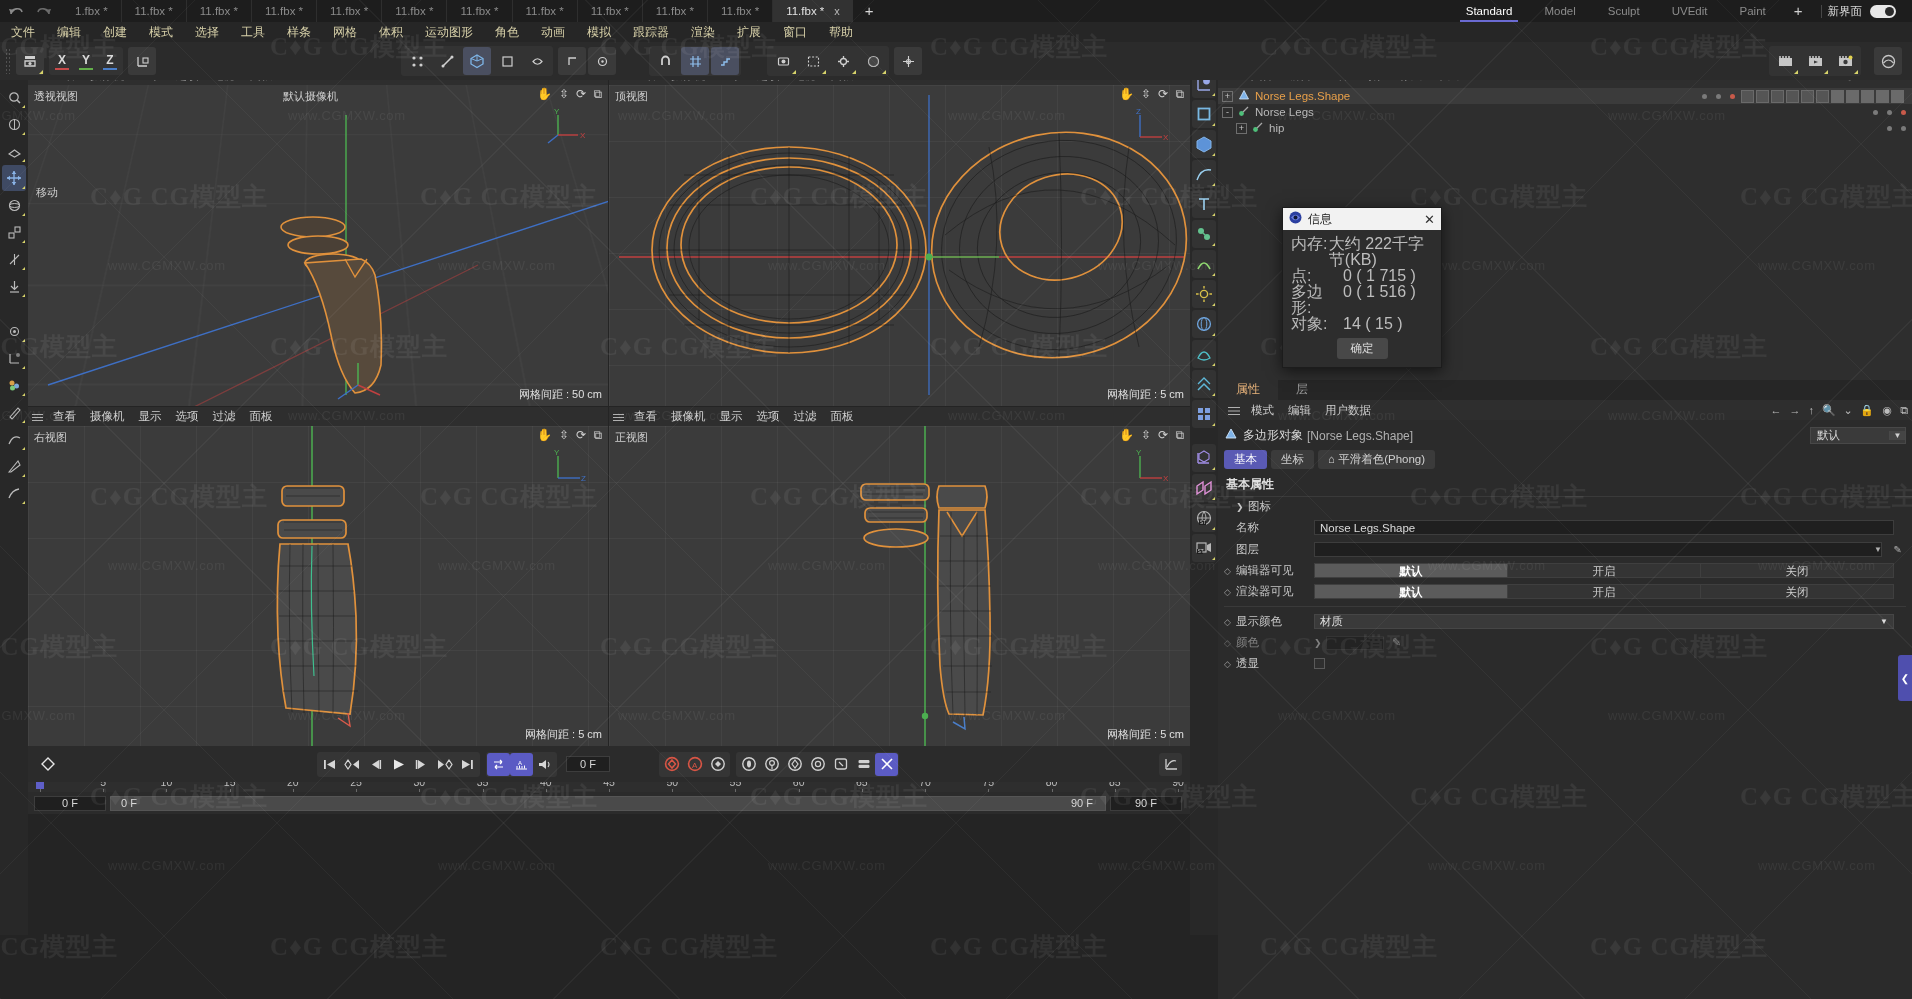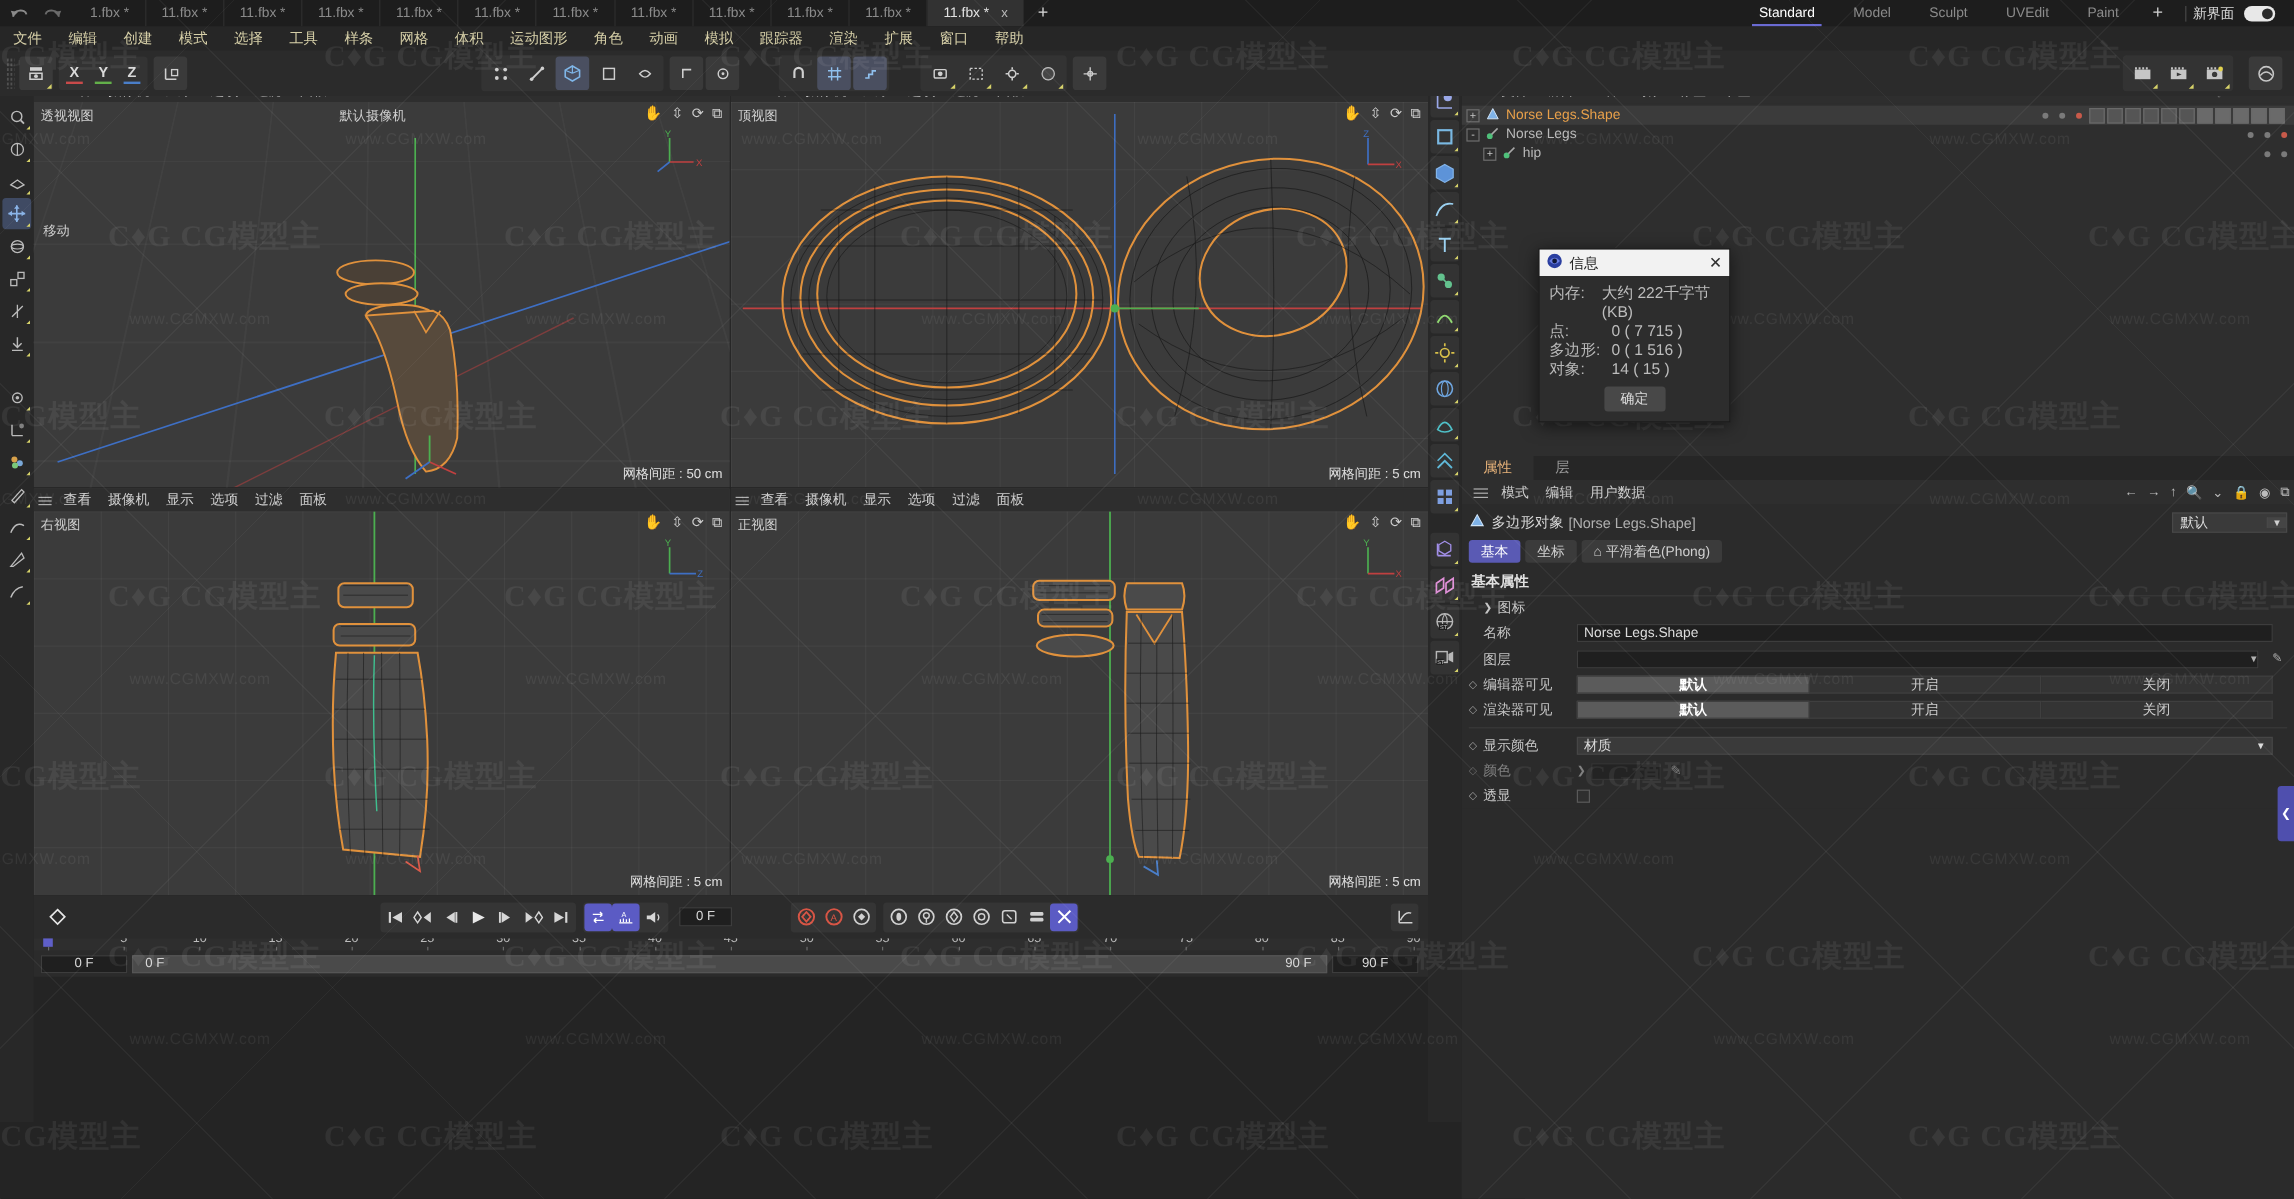--- a/index.html
+++ b/index.html
@@ -126,21 +126,21 @@
   .tagrow{display:flex;align-items:center;gap:2px;padding-right:8px;}
   .tg{width:13px;height:13px;background:#555;border:1px solid #6a6a6a;}
 
   
   .dlg{position:absolute;left:1282px;top:207px;width:160px;background:#2d2d2d;
        box-shadow:0 3px 14px rgba(0,0,0,.6);z-index:60;border:1px solid #1c1c1c;}
   .dlg .bar{height:22px;background:#f2f2f2;display:flex;align-items:center;padding:0 6px;}
   .dlg .bar .ttl{font-size:12px;color:#1c1c1c;margin-left:6px;}
   .dlg .bar .cl{margin-left:auto;font-size:13px;color:#303030;}
   .dlg .bd{padding:6px 8px 8px;}
-  .dlg .kv{display:flex;font-size:13px;line-height:16px;}
+  .dlg .kv{display:flex;font-size:16px;line-height:16px;}
   .dlg .k{width:52px;color:#b8b8b8;}
   .dlg .v{color:#bdbdbd;}
   .dlg .okwrap{display:flex;justify-content:center;margin-top:6px;}
   .dlg .ok{background:#484848;color:#dcdcdc;font-size:11.5px;padding:3px 14px;border-radius:3px;}
 
   
   .attrtabs{height:20px;background:#262626;display:flex;align-items:flex-end;}
   .attrtab{padding:1px 18px 2px;font-size:12px;color:#9a9a9a;}
   .attrtab.active{color:#e8b37a;background:#2e2e2e;}
   .attrbar{height:20px;background:#2e2e2e;display:flex;align-items:center;padding-left:6px;}
@@ -1047,21 +1047,21 @@
       <span class="cl">✕</span>
     </div>
     <div class="bd">
       <div id="info-rows">
           <div class="kv">
             <span class="k">内存:</span>
             <span class="v">大约 222千字节(KB)</span>
           </div>
           <div class="kv">
             <span class="k">点:</span>
-            <span class="v">0 ( 7 715 )</span>
+            <span class="v">0 ( 1 715 )</span>
           </div>
           <div class="kv">
             <span class="k">多边形:</span>
             <span class="v">0 ( 1 516 )</span>
           </div>
           <div class="kv">
             <span class="k">对象:</span>
             <span class="v">14 ( 15 )</span>
           </div>
         </div>

